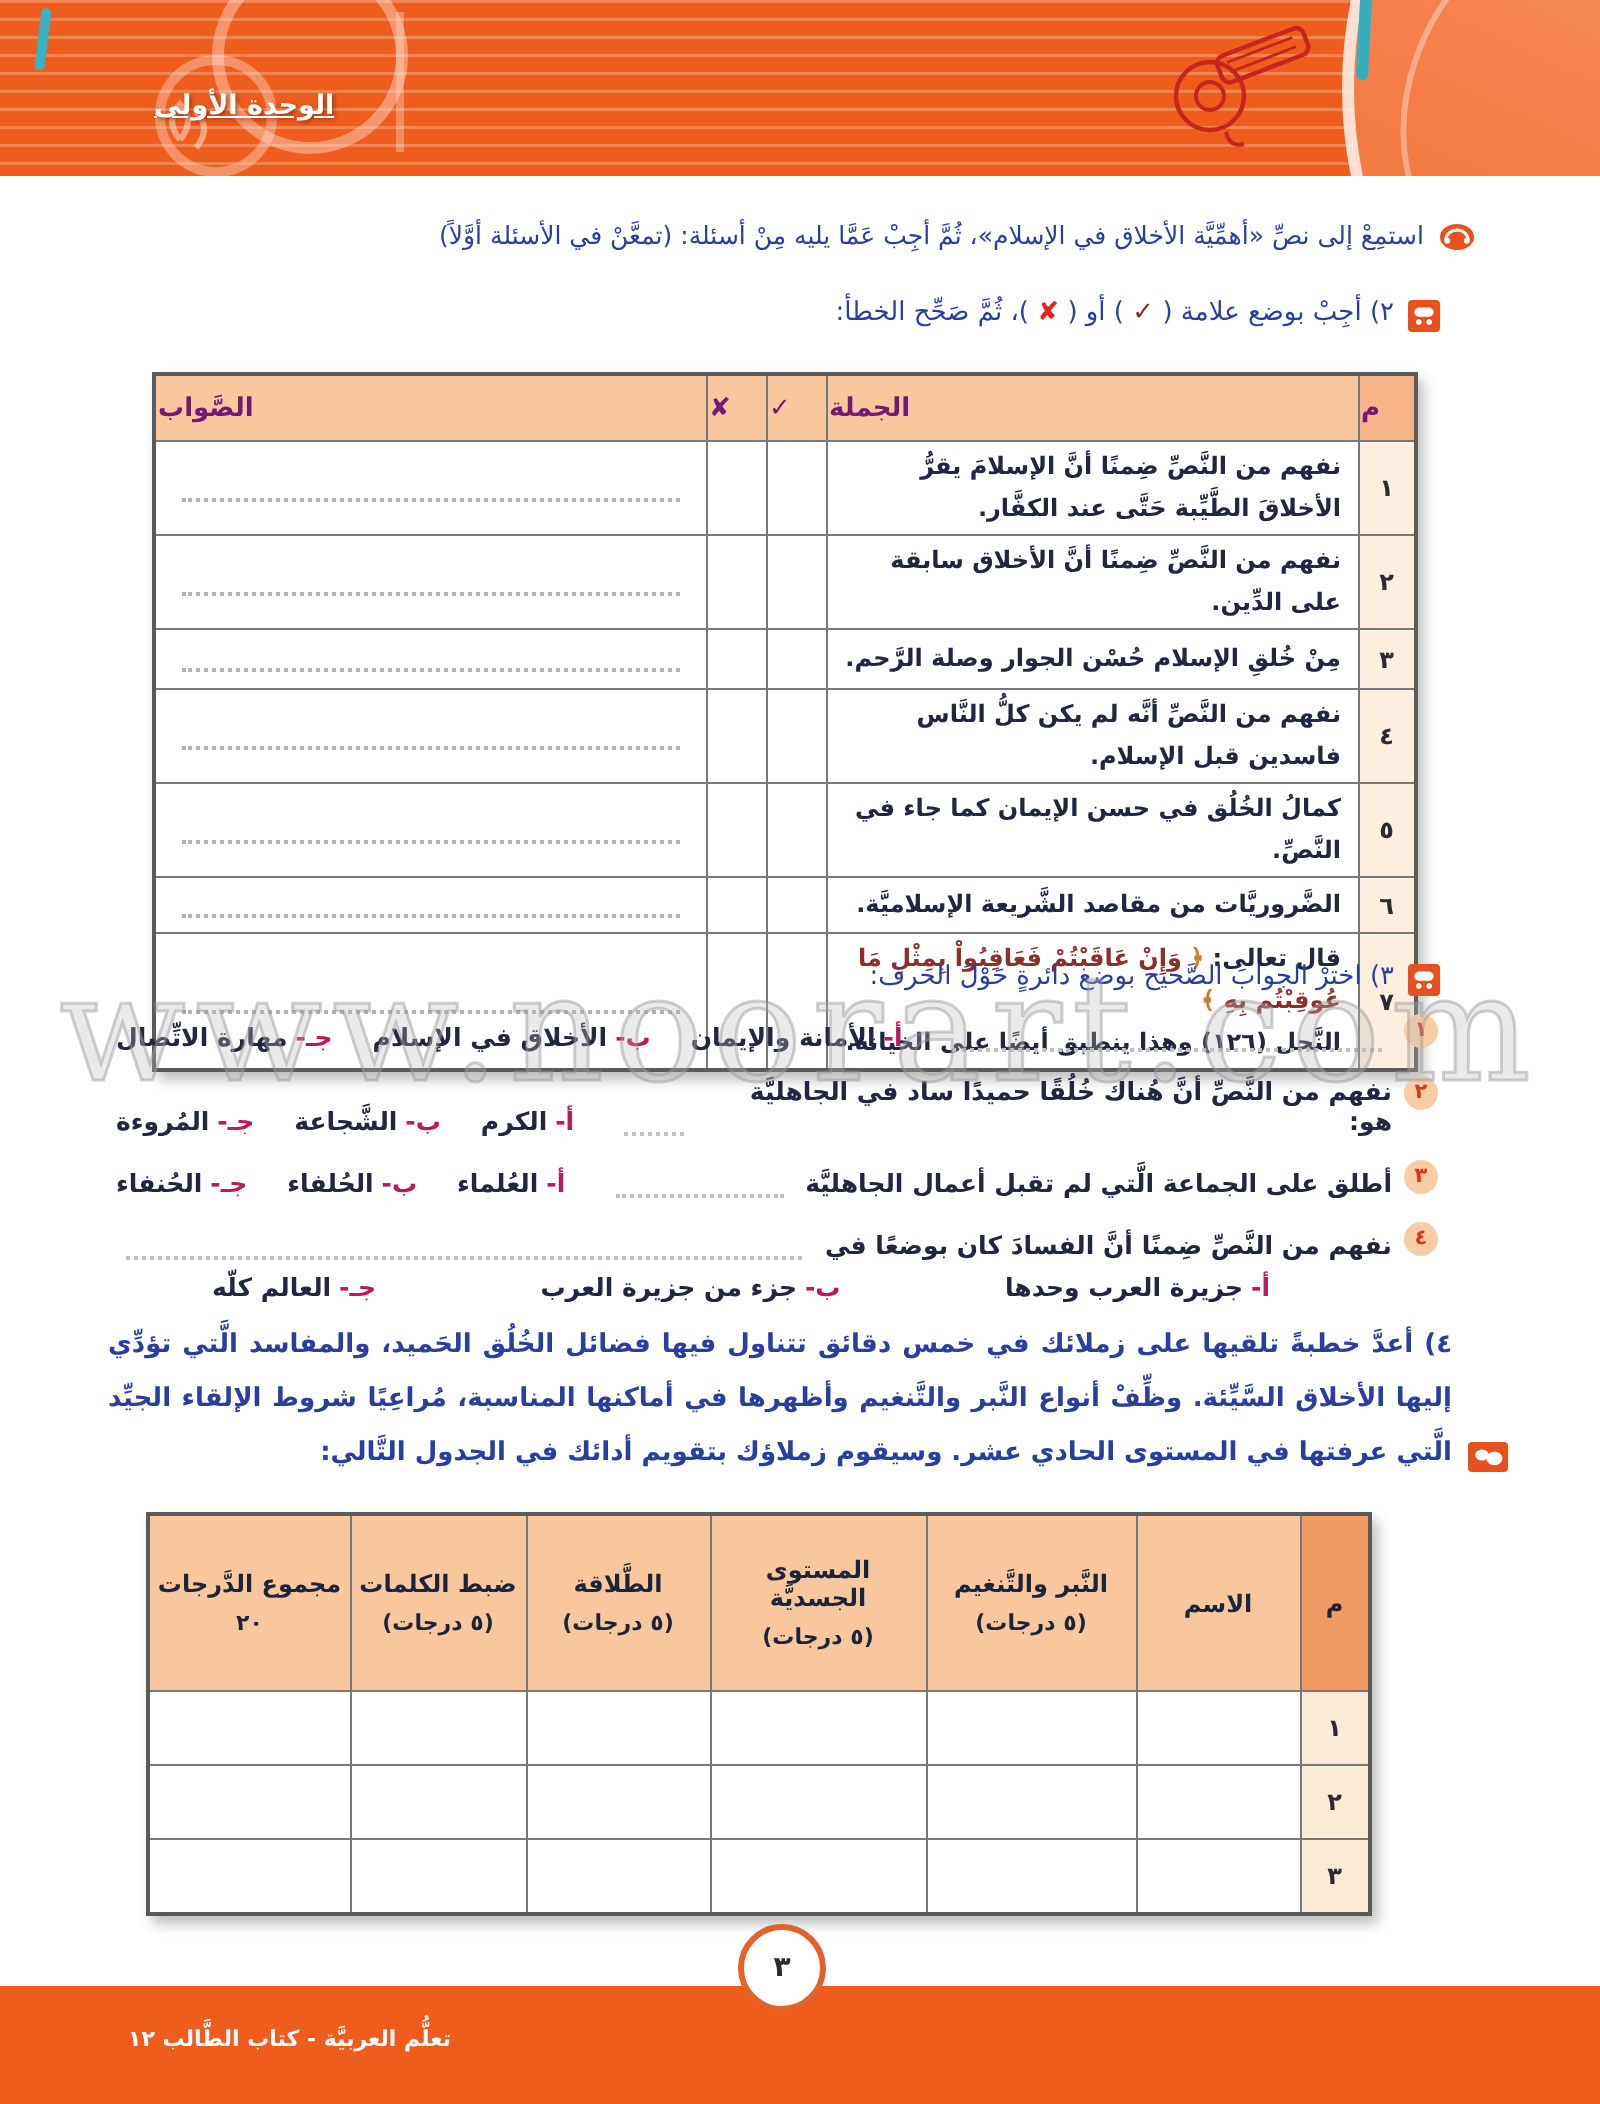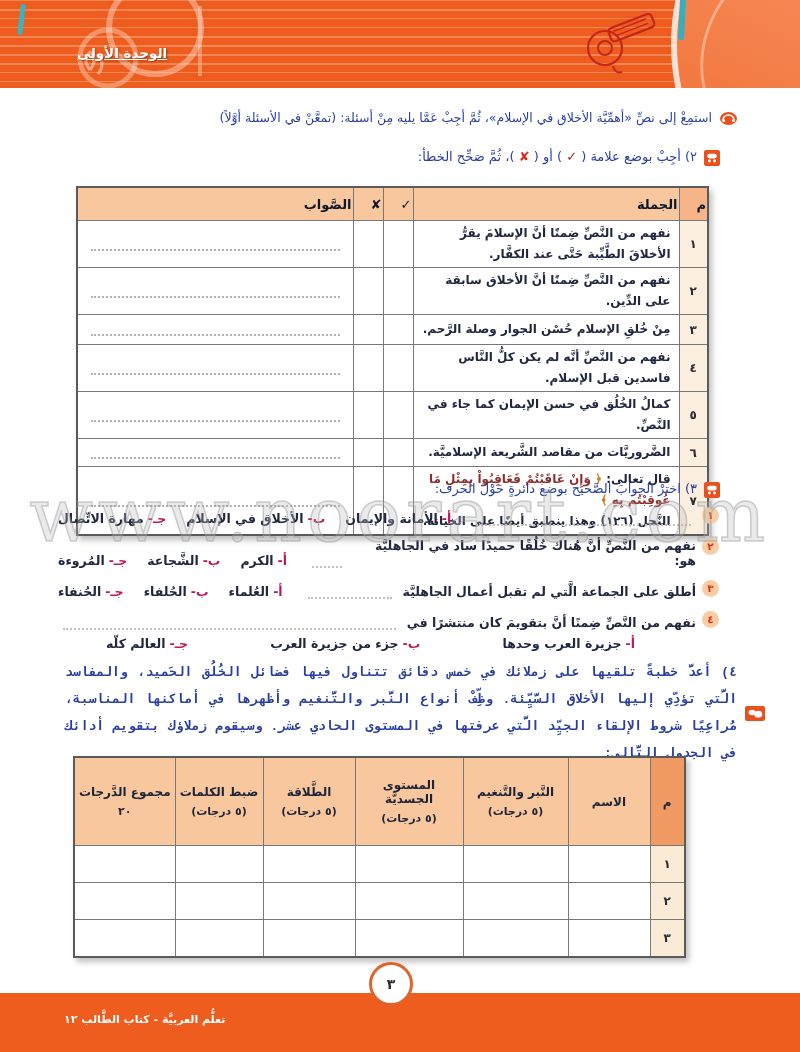--- a/index.html
+++ b/index.html
@@ -30,21 +30,21 @@
   .red{color:#be185d;font-weight:bold;}
   .line{position:absolute;white-space:nowrap;font-size:13px;display:flex;align-items:flex-start;gap:7px;}
   
   .exicon{flex:0 0 auto;display:inline-block;margin-top:1px;}
   
   .tbl{border-collapse:collapse;table-layout:fixed;background:#fff;
     box-shadow:3px 4px 6px rgba(0,0,0,.25);}
   .tbl th,.tbl td{border:1px solid #787878;}
   .tbl{border:2px solid #5a5a5a;}
   #table1{position:absolute;top:186px;left:76px;width:631px;}
-  #table1 th{background:#f9c79e;color:#0f172a;font-size:13px;font-weight:bold;height:30px;text-align:right;}
+  #table1 th{background:#f9c79e;color:#701a75;font-size:13px;font-weight:bold;height:30px;text-align:left;}
   #table1 th.h-num{background:#f6b488;}
   #table1 td{font-size:12px;vertical-align:middle;}
   #table1 td.c-num{background:#fcefdf;text-align:center;color:#2a2a34;font-weight:bold;}
   #table1 td.c-sentence{padding:2px 8px;color:#20273f;font-weight:bold;line-height:1.75;text-align:right;}
   #table1 tbody tr:nth-child(1){height:47px;}
   #table1 tbody tr:nth-child(2),#table1 tbody tr:nth-child(3),
   #table1 tbody tr:nth-child(4),#table1 tbody tr:nth-child(5){height:30px;}
   #table1 tbody tr:nth-child(6){height:28px;}
   #table1 tbody tr:nth-child(7){height:56px;}
   .dotline{border-bottom:2px dotted #b2b2b2;height:11px;margin:0 12px;}
@@ -53,21 +53,21 @@
   .mark-head{font-size:15px;}
   
   .mcq{position:absolute;top:507px;left:58px;width:661px;}
   .mcq-item{display:flex;align-items:flex-end;gap:6px;margin-bottom:12px;min-height:19px;font-size:12.5px;}
   .mcq-badge{flex:0 0 auto;width:17px;height:17px;border-radius:50%;background:#f9cda4;color:#d8371f;
     font-size:10.5px;font-weight:bold;text-align:center;line-height:17px;align-self:flex-start;}
   .dotfill{flex:1 1 auto;border-bottom:2px dotted #c0c0c0;height:10px;margin:0 5px;min-width:30px;}
   .opt{white-space:nowrap;margin-right:14px;}
   .opts-row{display:flex;justify-content:space-between;padding:2px 70px 0 48px;font-size:12.5px;}
   
-  .q4wrap{position:absolute;top:659px;left:65px;width:700px;display:flex;gap:8px;align-items:center;font-family:Liberation Mono, monospace;}
+  .q4wrap{position:absolute;top:659px;left:54px;width:700px;display:flex;gap:8px;align-items:flex-end;}
   .q4text{font-size:13px;line-height:27px;text-align:justify;color:#2a3f9d;font-weight:bold;}
   
   #table2{position:absolute;top:756px;left:73px;width:611px;}
   #table2 th{background:#f9c79e;color:#1e2438;font-size:12px;font-weight:bold;height:83px;text-align:center;padding:2px;}
   #table2 th .sub{font-size:11px;margin-top:6px;}
   #table2 th.h-num{background:#f19a63;}
   #table2 tbody tr{height:37px;}
   #table2 td{background:#fff;}
   #table2 td.c-num{background:#faebd7;text-align:center;font-size:12px;font-weight:bold;color:#2a2a34;}
   
@@ -263,21 +263,21 @@
   <div class="mcq-item">
     <span class="mcq-badge">٣</span>
     <span class="ink">أطلق على الجماعة الَّتي لم تقبل أعمال الجاهليَّة</span>
     <span class="dotfill"></span>
     <span class="opt"><span class="red">أ-</span> <span class="ink">العُلماء</span></span>
     <span class="opt"><span class="red">ب-</span> <span class="ink">الحُلفاء</span></span>
     <span class="opt"><span class="red">جـ-</span> <span class="ink">الحُنفاء</span></span>
   </div>
   <div class="mcq-item" style="margin-bottom:4px;">
     <span class="mcq-badge">٤</span>
-    <span class="ink">نفهم من النَّصِّ ضِمنًا أنَّ بتقويمَ كان منتشرًا في</span>
+    <span class="ink">نفهم من النَّصِّ ضِمنًا أنَّ الفسادَ كان بوضعًا في</span>
     <span class="dotfill"></span>
   </div>
   <div class="opts-row">
     <span class="opt"><span class="red">أ-</span> <span class="ink">جزيرة العرب وحدها</span></span>
     <span class="opt"><span class="red">ب-</span> <span class="ink">جزء من جزيرة العرب</span></span>
     <span class="opt"><span class="red">جـ-</span> <span class="ink">العالم كلّه</span></span>
   </div>
 </div>
 
 <div class="q4wrap">

